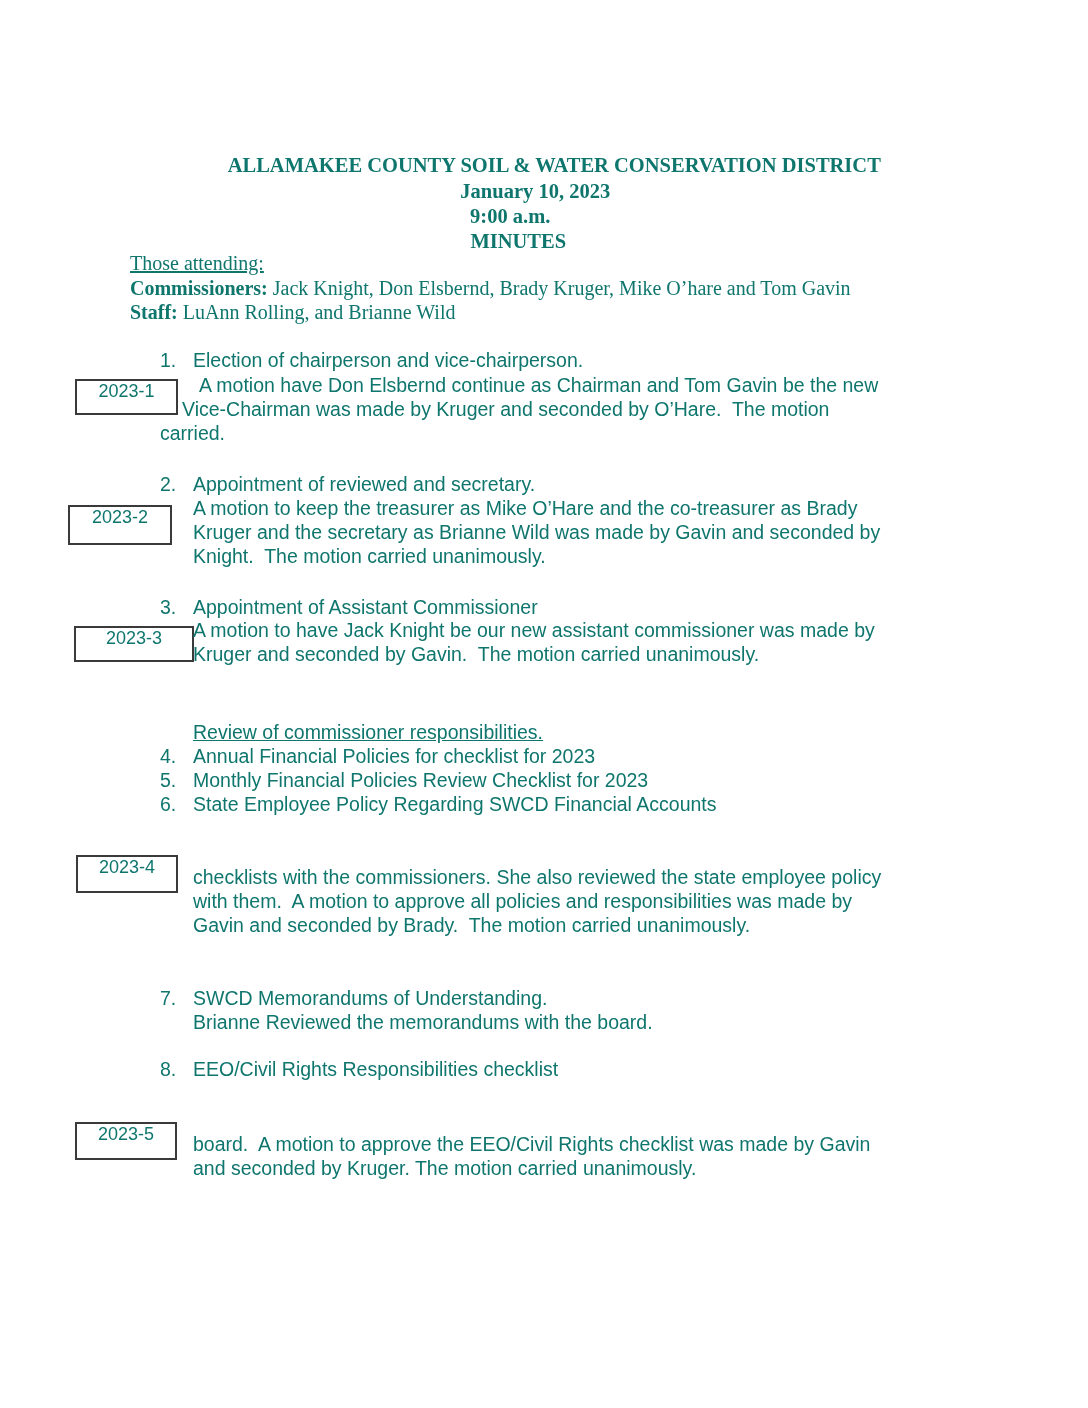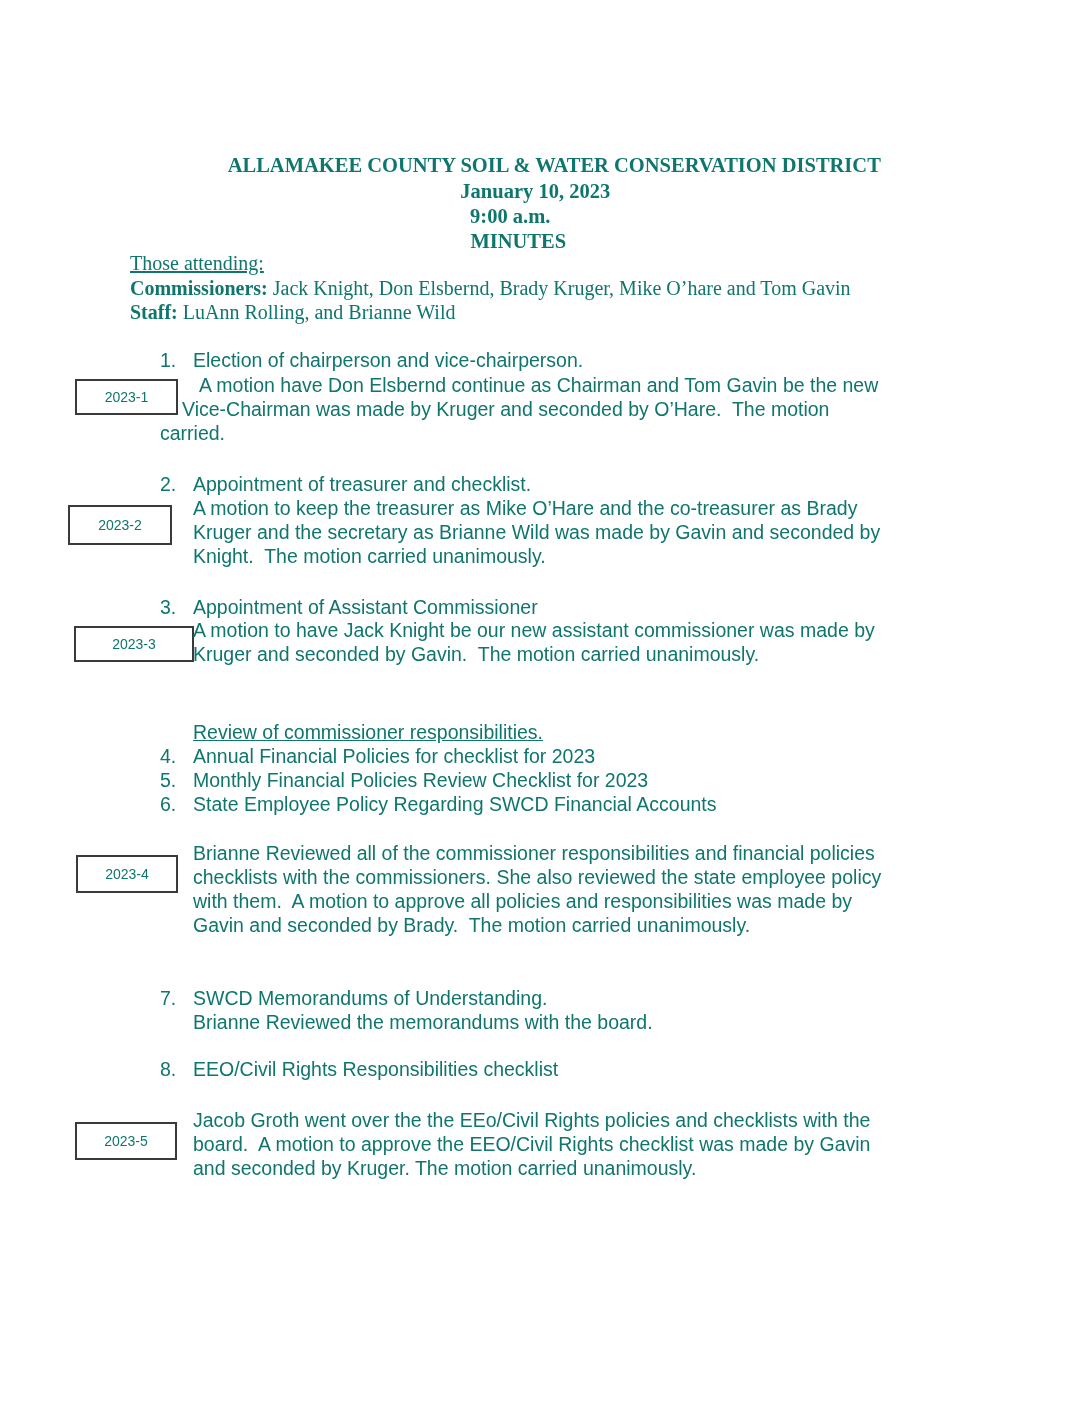--- a/index.html
+++ b/index.html
@@ -47,23 +47,23 @@
   }
   .headrow { font-weight: normal; }
   .num { display: inline-block; width: 33px; }
   .uline { text-decoration: underline; }
 
   .tag-box {
     position: absolute;
     box-sizing: border-box;
     border: 2px solid #3a3a3a;
     display: flex;
-    align-items: center;
+    align-items: flex-start;
     justify-content: center;
-    font-size: 14px;
+    font-size: 18px;
     white-space: pre;
   }
 </style>
 </head>
 <body>
 
 <div class="page">
 
   <div class="hline" style="top:128px;">
     <span class="shift">ALLAMAKEE COUNTY SOIL &amp; WATER CONSERVATION DISTRICT</span>
@@ -81,45 +81,43 @@
   <div class="aline lbl uline" style="top:251px;">Those attending:</div>
   <div class="aline" style="top:276px;"><span class="lbl">Commissioners:</span><span> </span><span>Jack Knight, Don Elsbernd, Brady Kruger, Mike O’hare and Tom Gavin</span></div>
   <div class="aline" style="top:300px;"><span class="lbl">Staff:</span><span> </span><span>LuAnn Rolling, and Brianne Wild</span></div>
 
   <div class="bodyline headrow" style="left:160px; top:348px;"><span class="num">1.</span><span>Election of chairperson and vice-chairperson.</span></div>
   <div class="tag-box" style="left:75px; top:379px; width:103px; height:36px;"><span>2023-1</span></div>
   <div class="bodyline" style="left:199px; top:373px;">A motion have Don Elsbernd continue as Chairman and Tom Gavin be the new</div>
   <div class="bodyline" style="left:182px; top:397px;">Vice-Chairman was made by Kruger and seconded by O’Hare.  The motion</div>
   <div class="bodyline" style="left:160px; top:421px;">carried.</div>
 
-  <div class="bodyline headrow" style="left:160px; top:472px;"><span class="num">2.</span><span>Appointment of treasurer and checklist.</span></div>
+  <div class="bodyline headrow" style="left:160px; top:472px;"><span class="num">2.</span><span>Appointment of reviewed and secretary.</span></div>
   <div class="tag-box" style="left:68px; top:505px; width:104px; height:40px;"><span>2023-2</span></div>
   <div class="bodyline" style="left:193px; top:496px;">A motion to keep the treasurer as Mike O’Hare and the co-treasurer as Brady</div>
   <div class="bodyline" style="left:193px; top:520px;">Kruger and the secretary as Brianne Wild was made by Gavin and seconded by</div>
   <div class="bodyline" style="left:193px; top:544px;">Knight.  The motion carried unanimously.</div>
 
   <div class="bodyline headrow" style="left:160px; top:595px;"><span class="num">3.</span><span>Appointment of Assistant Commissioner</span></div>
   <div class="tag-box" style="left:74px; top:626px; width:120px; height:36px;"><span>2023-3</span></div>
   <div class="bodyline" style="left:193px; top:618px;">A motion to have Jack Knight be our new assistant commissioner was made by</div>
   <div class="bodyline" style="left:193px; top:642px;">Kruger and seconded by Gavin.  The motion carried unanimously.</div>
 
   <div class="bodyline headrow uline" style="left:193px; top:720px;">Review of commissioner responsibilities.</div>
   <div class="bodyline headrow" style="left:160px; top:744px;"><span class="num">4.</span><span>Annual Financial Policies for checklist for 2023</span></div>
   <div class="bodyline headrow" style="left:160px; top:768px;"><span class="num">5.</span><span>Monthly Financial Policies Review Checklist for 2023</span></div>
   <div class="bodyline headrow" style="left:160px; top:792px;"><span class="num">6.</span><span>State Employee Policy Regarding SWCD Financial Accounts</span></div>
 
   <div class="tag-box" style="left:76px; top:855px; width:102px; height:38px;"><span>2023-4</span></div>
-  <div class="bodyline" style="left:193px; top:841px;">Brianne Reviewed all of the commissioner responsibilities and financial policies</div>
   <div class="bodyline" style="left:193px; top:865px;">checklists with the commissioners. She also reviewed the state employee policy</div>
   <div class="bodyline" style="left:193px; top:889px;">with them.  A motion to approve all policies and responsibilities was made by</div>
   <div class="bodyline" style="left:193px; top:913px;">Gavin and seconded by Brady.  The motion carried unanimously.</div>
 
   <div class="bodyline headrow" style="left:160px; top:986px;"><span class="num">7.</span><span>SWCD Memorandums of Understanding.</span></div>
   <div class="bodyline" style="left:193px; top:1010px;">Brianne Reviewed the memorandums with the board.</div>
 
   <div class="bodyline headrow" style="left:160px; top:1057px;"><span class="num">8.</span><span>EEO/Civil Rights Responsibilities checklist</span></div>
 
   <div class="tag-box" style="left:75px; top:1122px; width:102px; height:38px;"><span>2023-5</span></div>
-  <div class="bodyline" style="left:193px; top:1108px;">Jacob Groth went over the the EEo/Civil Rights policies and checklists with the</div>
   <div class="bodyline" style="left:193px; top:1132px;">board.  A motion to approve the EEO/Civil Rights checklist was made by Gavin</div>
   <div class="bodyline" style="left:193px; top:1156px;">and seconded by Kruger. The motion carried unanimously.</div>
 
 </div>
 
 </body></html>

